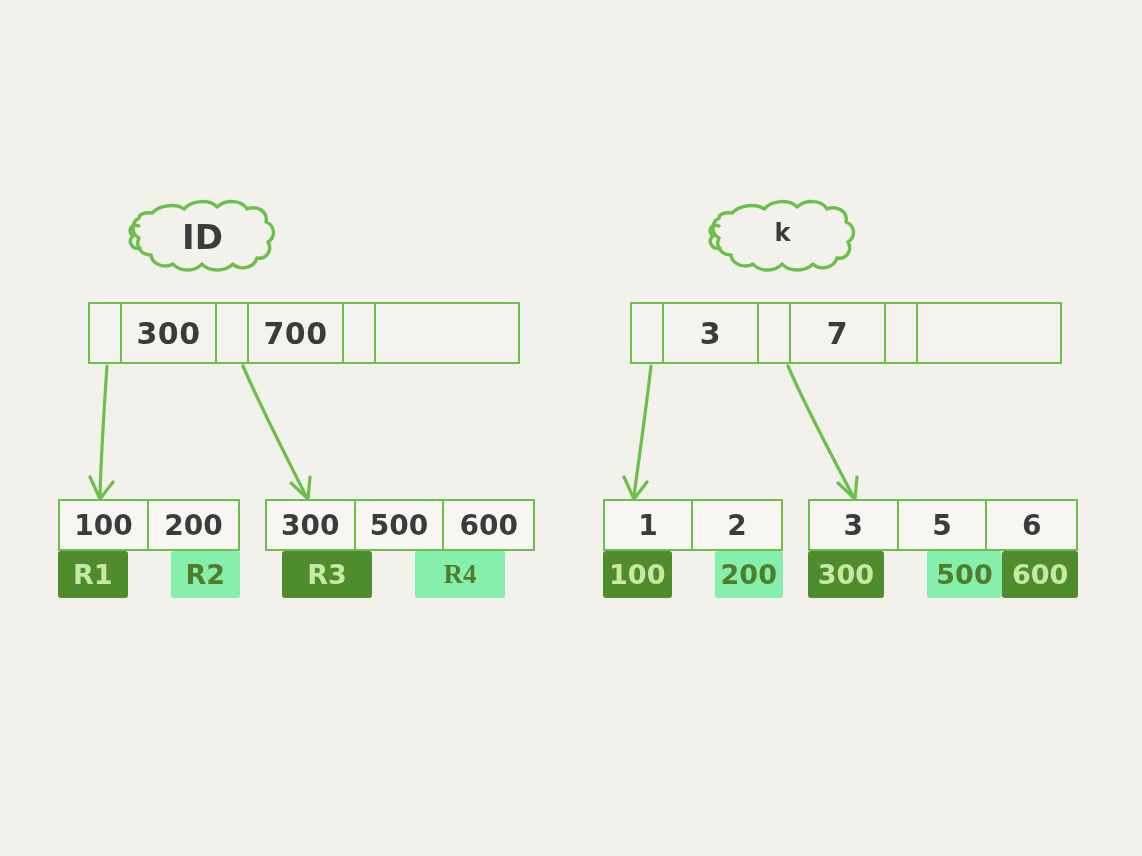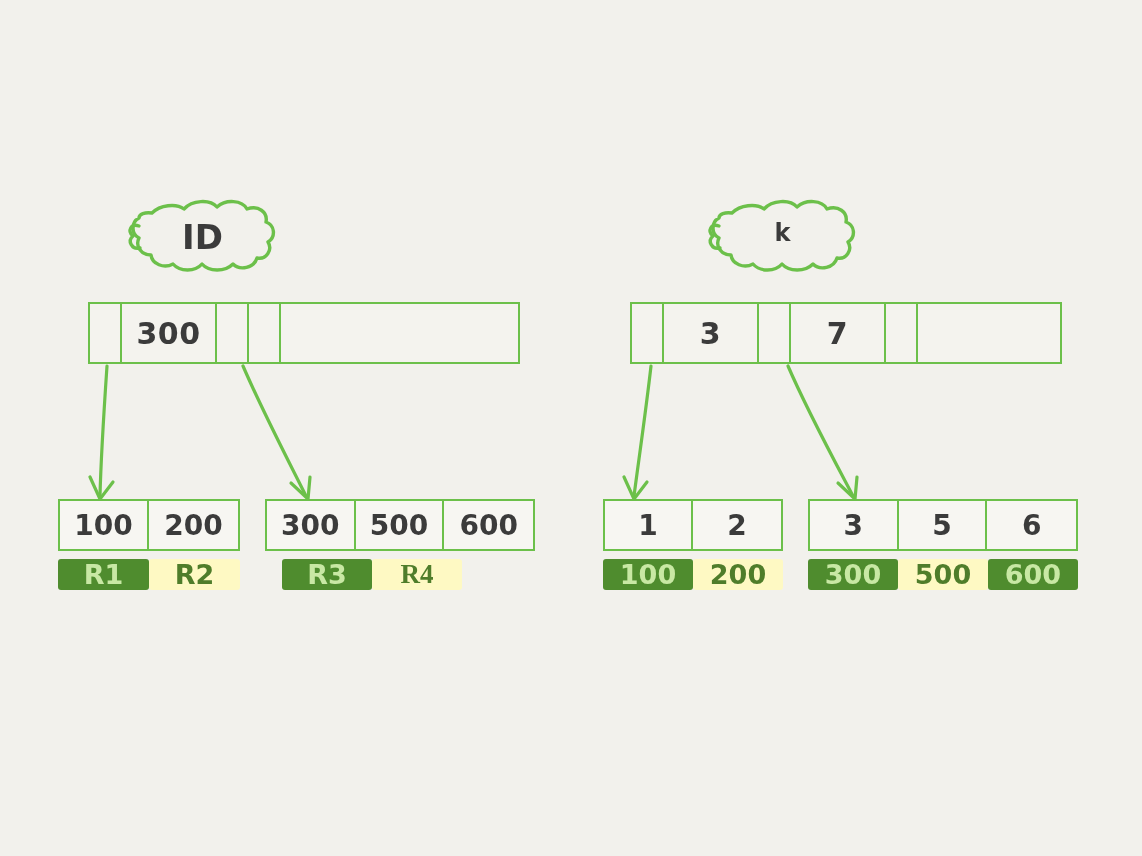--- a/index.html
+++ b/index.html
@@ -74,38 +74,38 @@
     font-family: "DejaVu Sans", sans-serif;
     font-size: 28px;
     font-weight: 600;
     color: #3b3b3b;
   }
   .leaf-key:last-child { border-right: none; }
 
   .leaf-vals {
     display: flex;
     height: 47px;
-    align-items: center;
   }
   .leaf-val {
     display: flex;
     align-items: center;
     justify-content: center;
     font-family: "DejaVu Sans", sans-serif;
     font-size: 27px;
     font-weight: 600;
     border-radius: 3px;
   }
   .leaf-val.dark {
     background: #4f8c2e;
     color: #c8e8a4;
   }
   .leaf-val.light {
-    background: #fef9c3;
+    background: #86efac;
     color: #4f7d2a;
+    margin-left: 43px;
   }
 
   
   .cloud-text {
     position: absolute;
     font-family: "DejaVu Sans", sans-serif;
     font-weight: 700;
     color: #3b3b3b;
     text-align: center;
     white-space: nowrap;
@@ -166,20 +166,21 @@
   </svg>
 
   <div class="cloud-text" style="left:155px; top:217px; width:95px; font-size:34px;">ID</div>
 
   <div class="cloud-text" style="left:735px; top:219px; width:95px; font-size:24px;">k</div>
 
   <div class="root-node" style="left:88px; top:302px; width:432px;">
     <div class="root-cell root-ptr"></div>
     <div class="root-cell root-key">300</div>
     <div class="root-cell root-ptr"></div>
+    <div class="root-cell root-key">700</div>
     <div class="root-cell root-ptr"></div>
     <div class="root-cell root-tail"></div>
   </div>
 
   <div class="leaf" style="left:58px; top:499px; width:182px;">
     <div class="leaf-keys">
       <div class="leaf-key" style="width:50%;">100</div>
       <div class="leaf-key" style="width:50%;">200</div>
     </div>
     <div class="leaf-vals">

